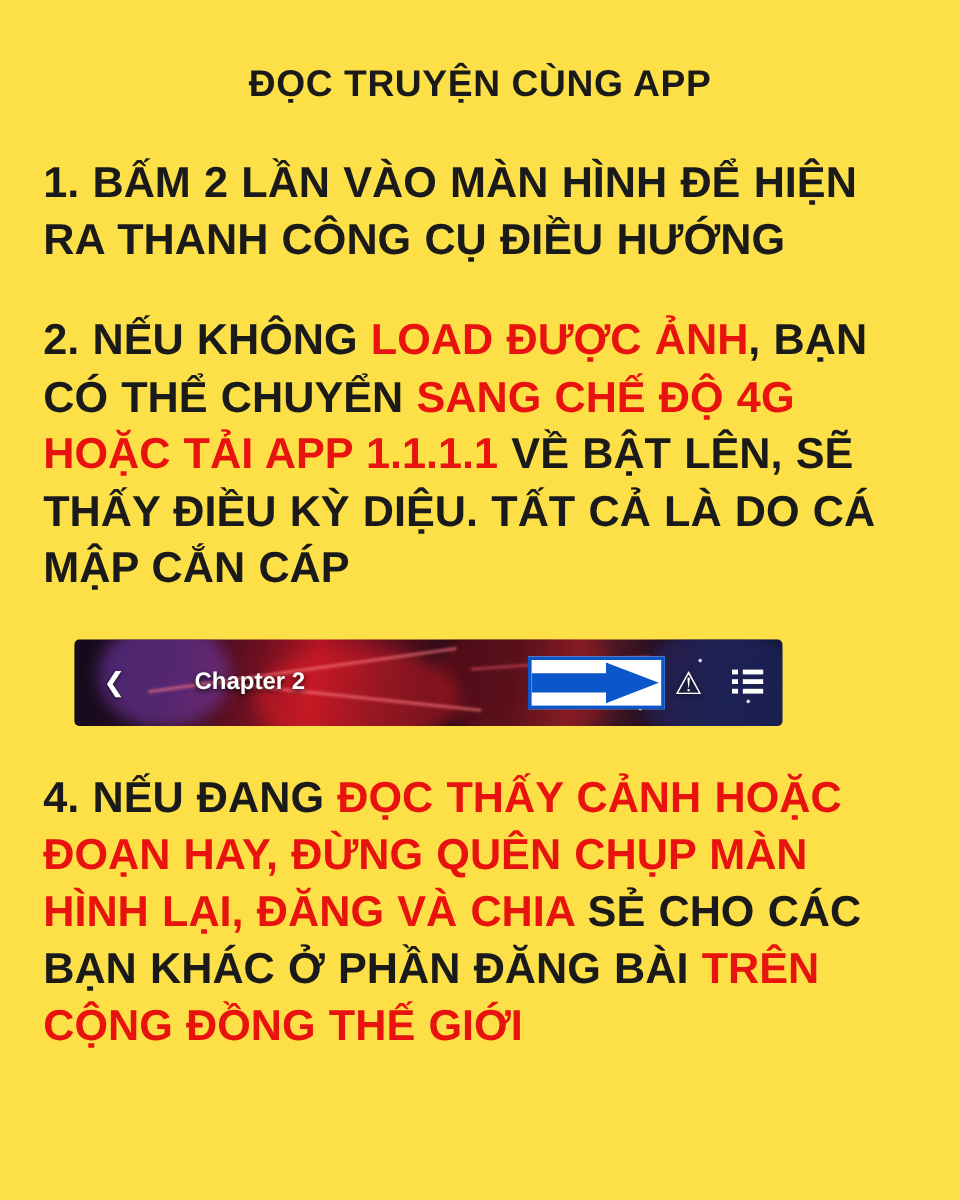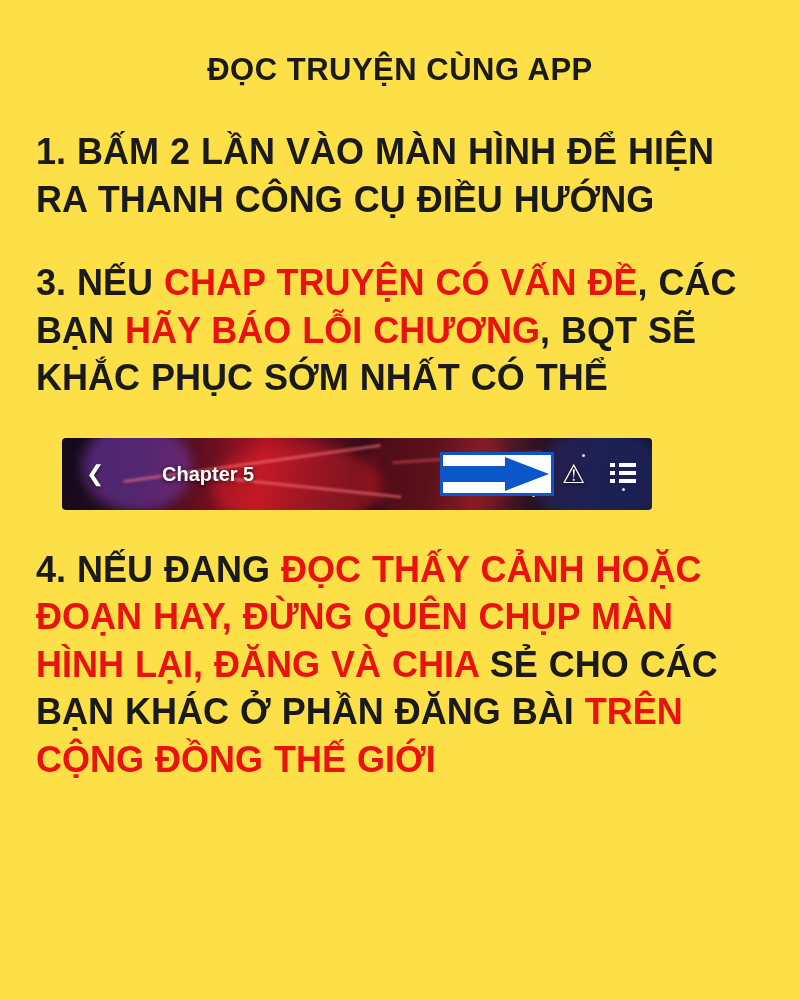--- a/index.html
+++ b/index.html
@@ -140,39 +140,39 @@
 </style>
 </head>
 <body>
 
 <div class="page">
 
   <h1 class="title">ĐỌC TRUYỆN CÙNG APP</h1>
 
   <p class="item" id="item-1"><span>1. BẤM 2 LẦN VÀO MÀN HÌNH ĐỂ HIỆN RA THANH CÔNG CỤ ĐIỀU HƯỚNG</span></p>
 
-
-  <p class="item" id="item-3"><span>3. NẾU </span><span class="hl">CHAP TRUYỆN CÓ VẤN ĐỀ</span><span>, CÁC BẠN </span><span class="hl">HÃY BÁO LỖI CHƯƠNG</span><span>, BQT SẼ KHẮC PHỤC SỚM NHẤT CÓ THỂ</span></p>
+  <p class="item" id="item-2"><span>2. NẾU KHÔNG </span><span class="hl">LOAD ĐƯỢC ẢNH</span><span>, BẠN CÓ THỂ CHUYỂN </span><span class="hl">SANG CHẾ ĐỘ 4G HOẶC TẢI APP 1.1.1.1</span><span> VỀ BẬT LÊN, SẼ THẤY ĐIỀU KỲ DIỆU. TẤT CẢ LÀ DO CÁ MẬP CẮN CÁP</span></p>
+
 
   <div class="chapter-bar-wrap">
     <div class="chapter-bar">
       <span class="cb-glow g1"></span>
       <span class="cb-glow g2"></span>
       <span class="cb-glow g3"></span>
       <span class="cb-glow g4"></span>
       <span class="cb-streak s1"></span>
       <span class="cb-streak s2"></span>
       <span class="cb-streak s3"></span>
       <span class="cb-star" style="left:520px;top:16px;"></span>
       <span class="cb-star" style="left:560px;top:50px;"></span>
       <span class="cb-star" style="left:470px;top:56px;"></span>
 
       <span class="cb-back">❮</span>
 
-      <span class="cb-chapter">Chapter 5</span>
+      <span class="cb-chapter">Chapter 2</span>
 
       <div class="cb-arrow">
         <svg width="108" height="38" viewBox="0 0 108 38" aria-hidden="true">
           <polygon points="0,11 62,11 62,2 106,19 62,36 62,27 0,27" fill="#0b57c9"></polygon>
         </svg>
       </div>
 
       <span class="cb-warn">⚠</span>
 
       <div class="cb-menu">

